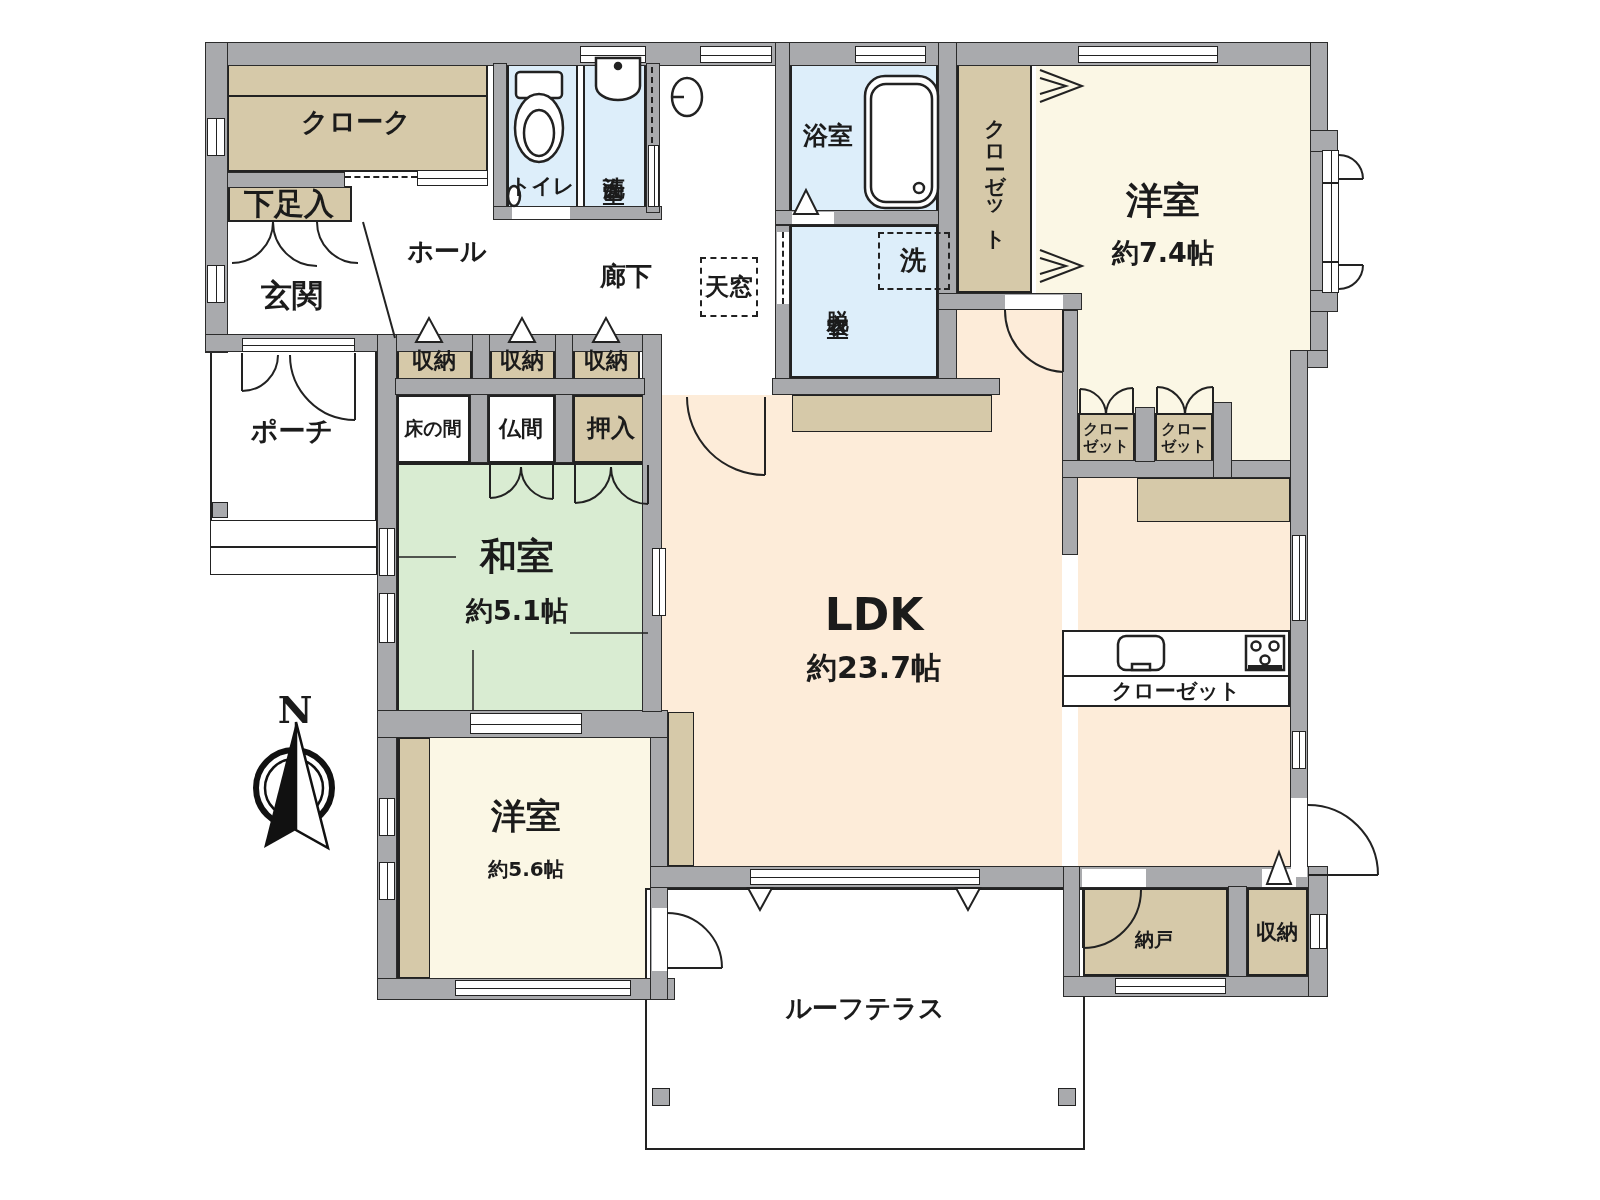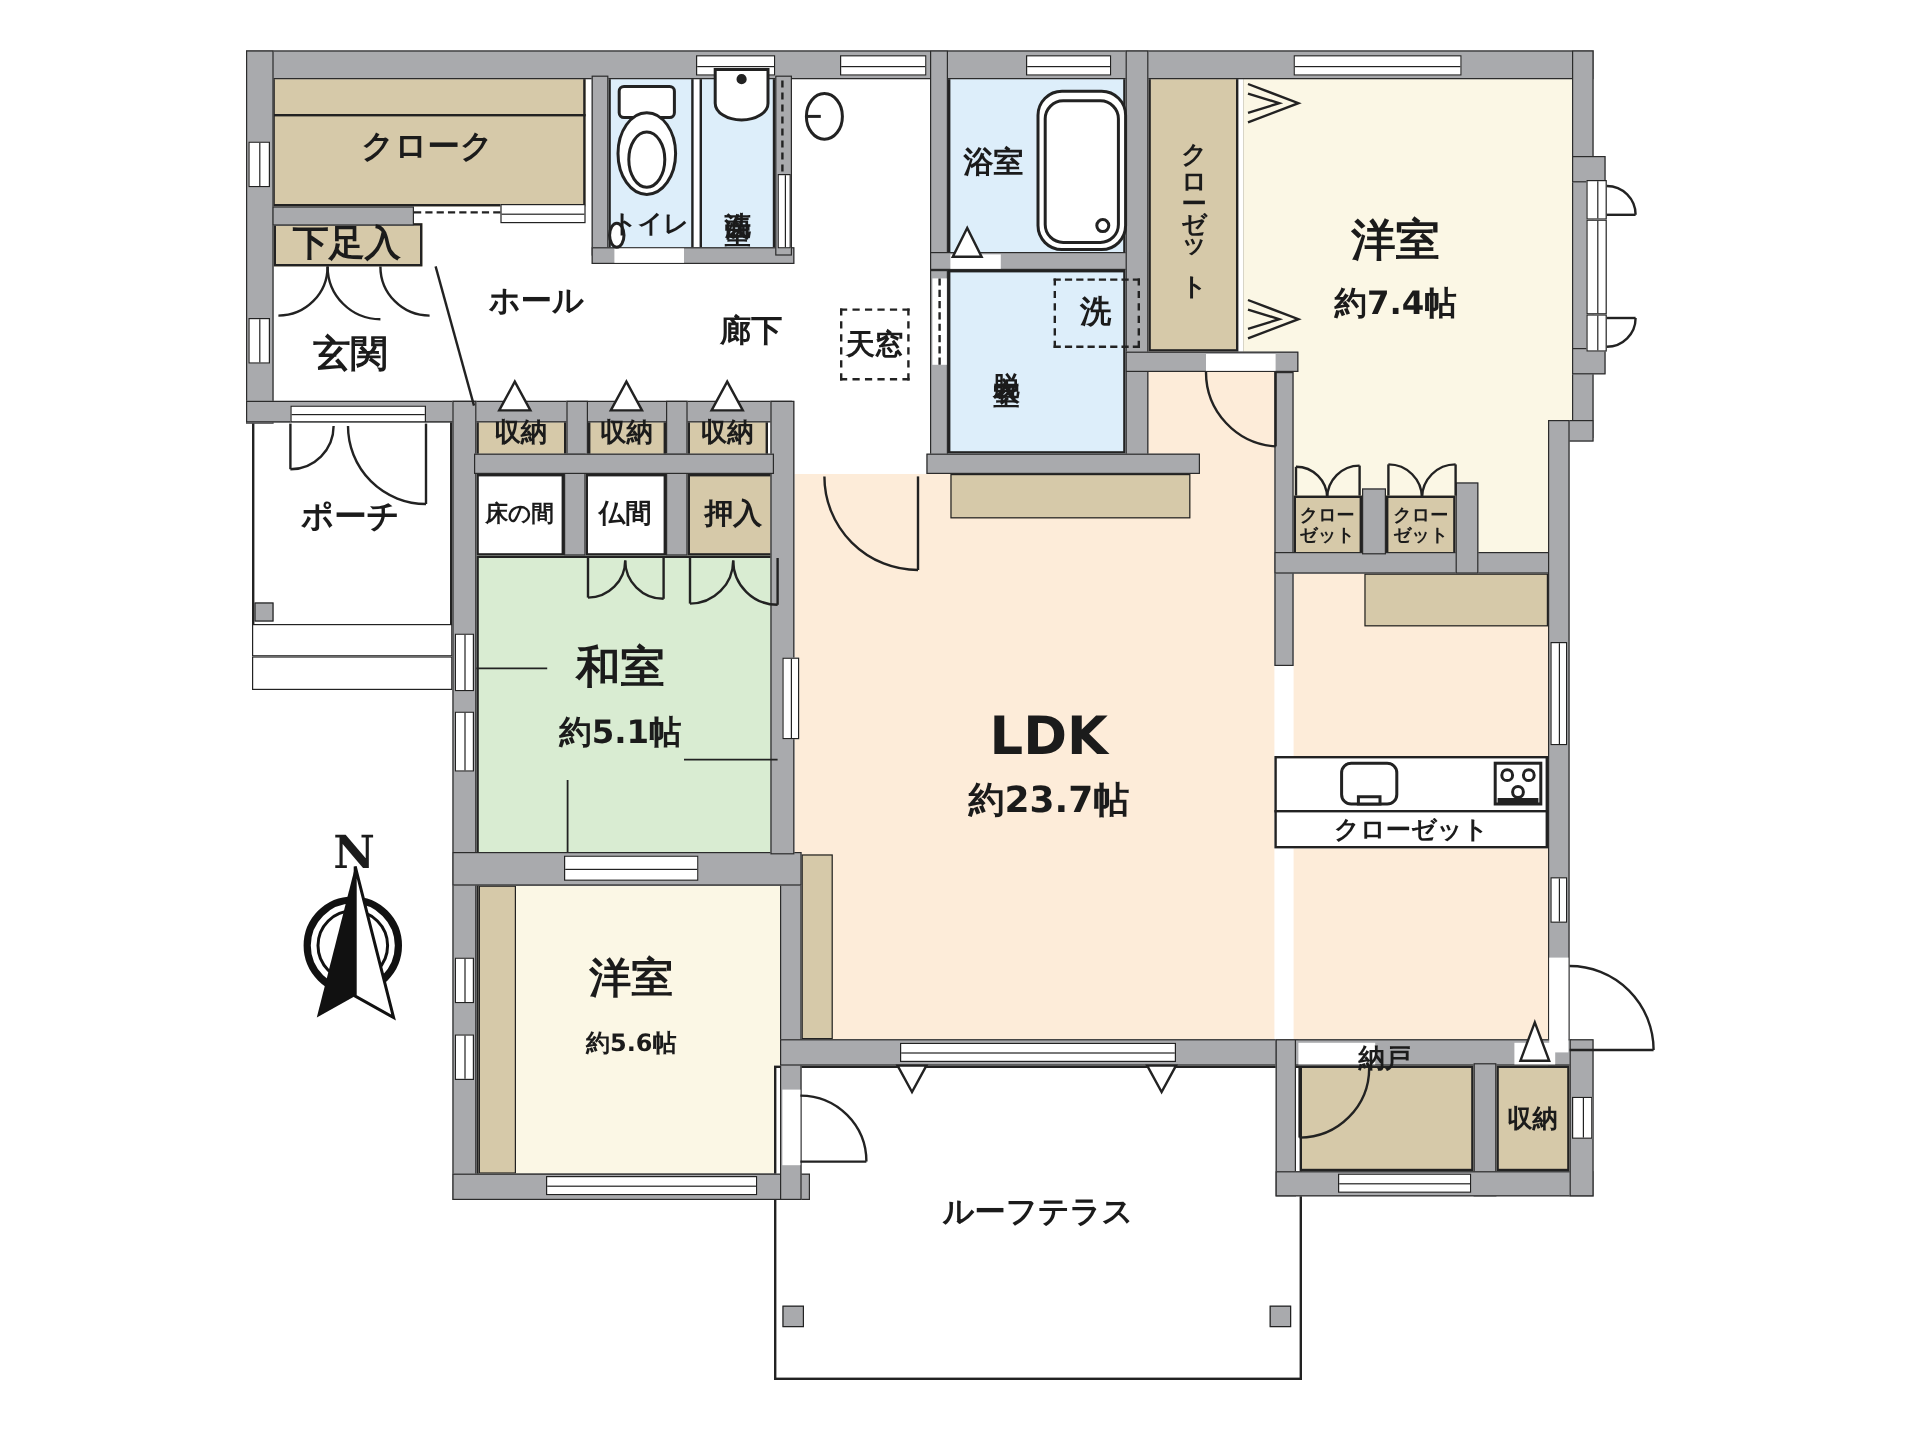--- a/index.html
+++ b/index.html
@@ -335,17 +335,17 @@
   <div class="lbl" style="left:521px;top:429px;font-size:22px;">仏間</div>
   <div class="lbl" style="left:611px;top:429px;font-size:24px;">押入</div>
   <div class="lbl" style="left:292px;top:431px;font-size:27px;">ポーチ</div>
   <div class="lbl" style="left:517px;top:557px;font-size:37px;">和室</div>
   <div class="lbl" style="left:517px;top:611px;font-size:27px;">約5.1帖</div>
   <div class="lbl" style="left:874px;top:615px;font-size:44px;">LDK</div>
   <div class="lbl" style="left:874px;top:668px;font-size:30px;">約23.7帖</div>
   <div class="lbl" style="left:1176px;top:691px;font-size:21px;">クローゼット</div>
   <div class="lbl" style="left:526px;top:816px;font-size:35px;">洋室</div>
   <div class="lbl" style="left:526px;top:869px;font-size:20px;">約5.6帖</div>
-  <div class="lbl" style="left:1154px;top:883px;font-size:22px;">納戸</div>
+  <div class="lbl" style="left:1154px;top:940px;font-size:19px;">納戸</div>
   <div class="lbl" style="left:1277px;top:932px;font-size:21px;">収納</div>
-  <div class="lbl" style="left:865px;top:1011px;font-size:26px;font-weight:bold;">ルーフテラス</div>
+  <div class="lbl" style="left:865px;top:1011px;font-size:26px;font-weight:bold;font-family:Liberation Mono, monospace;">ルーフテラス</div>
   <div class="lbl" style="left:295px;top:710px;font-size:38px;font-family:'DejaVu Serif',serif;font-weight:bold;">N</div>
 </div>
 
 </body></html>

